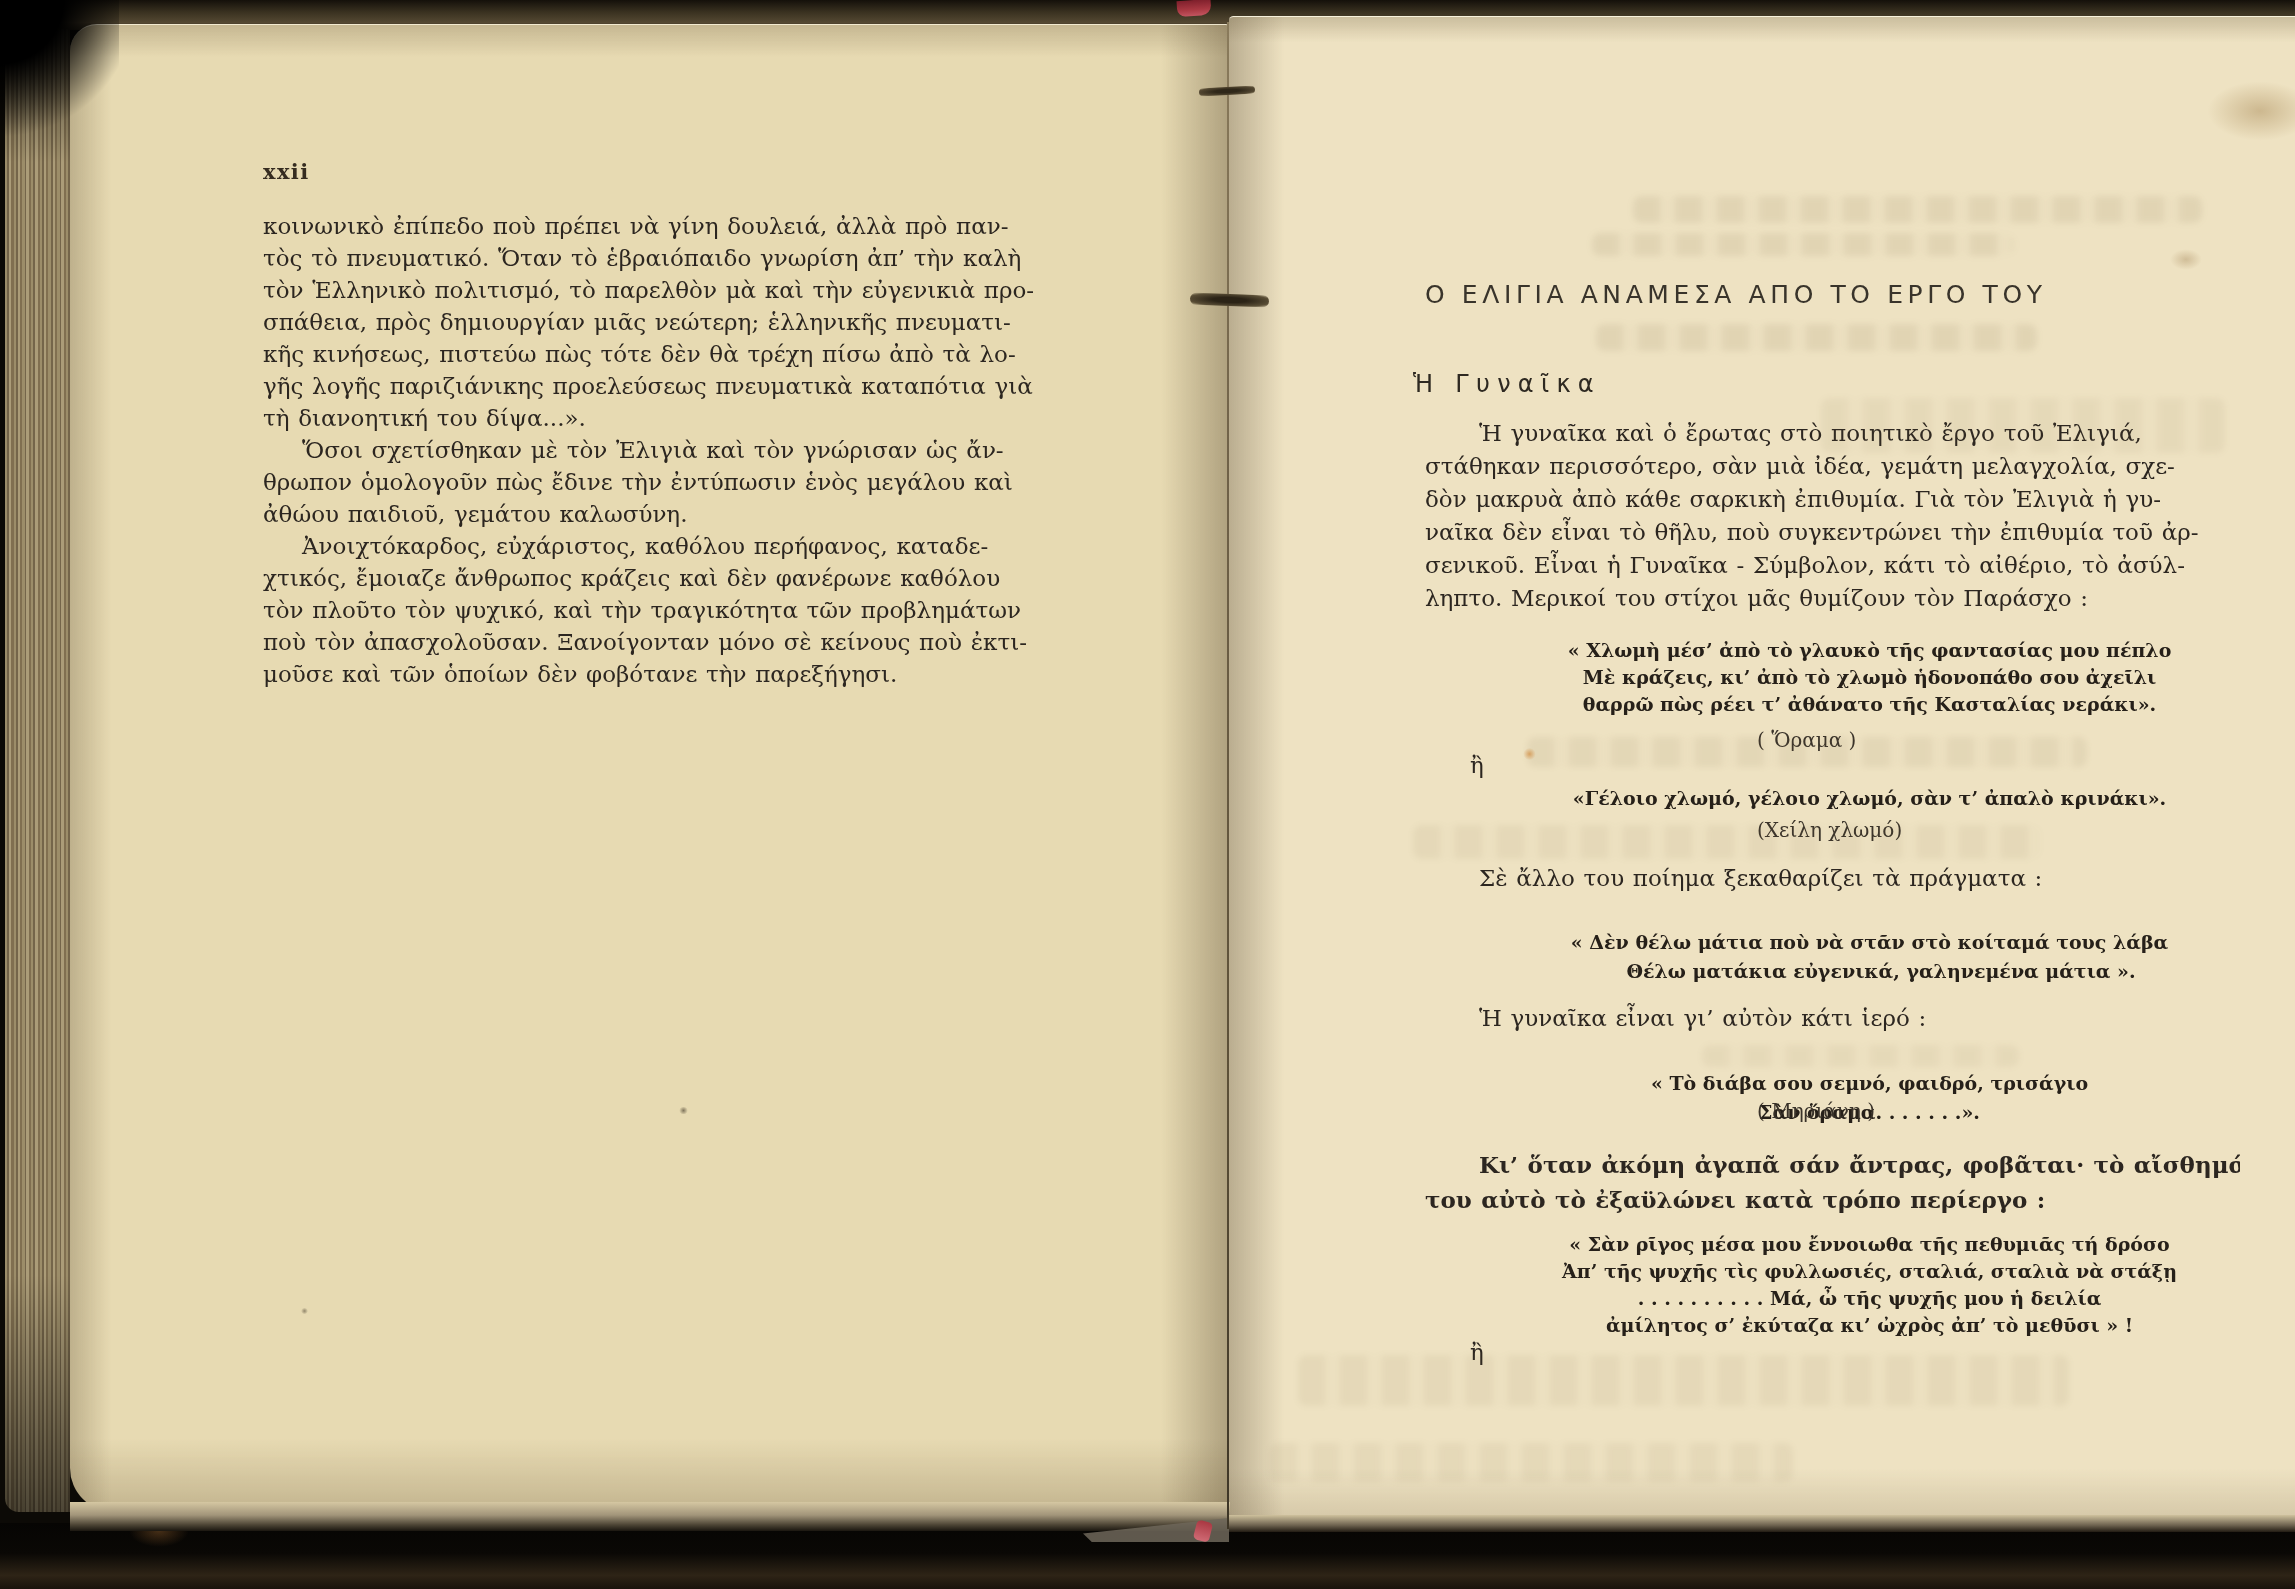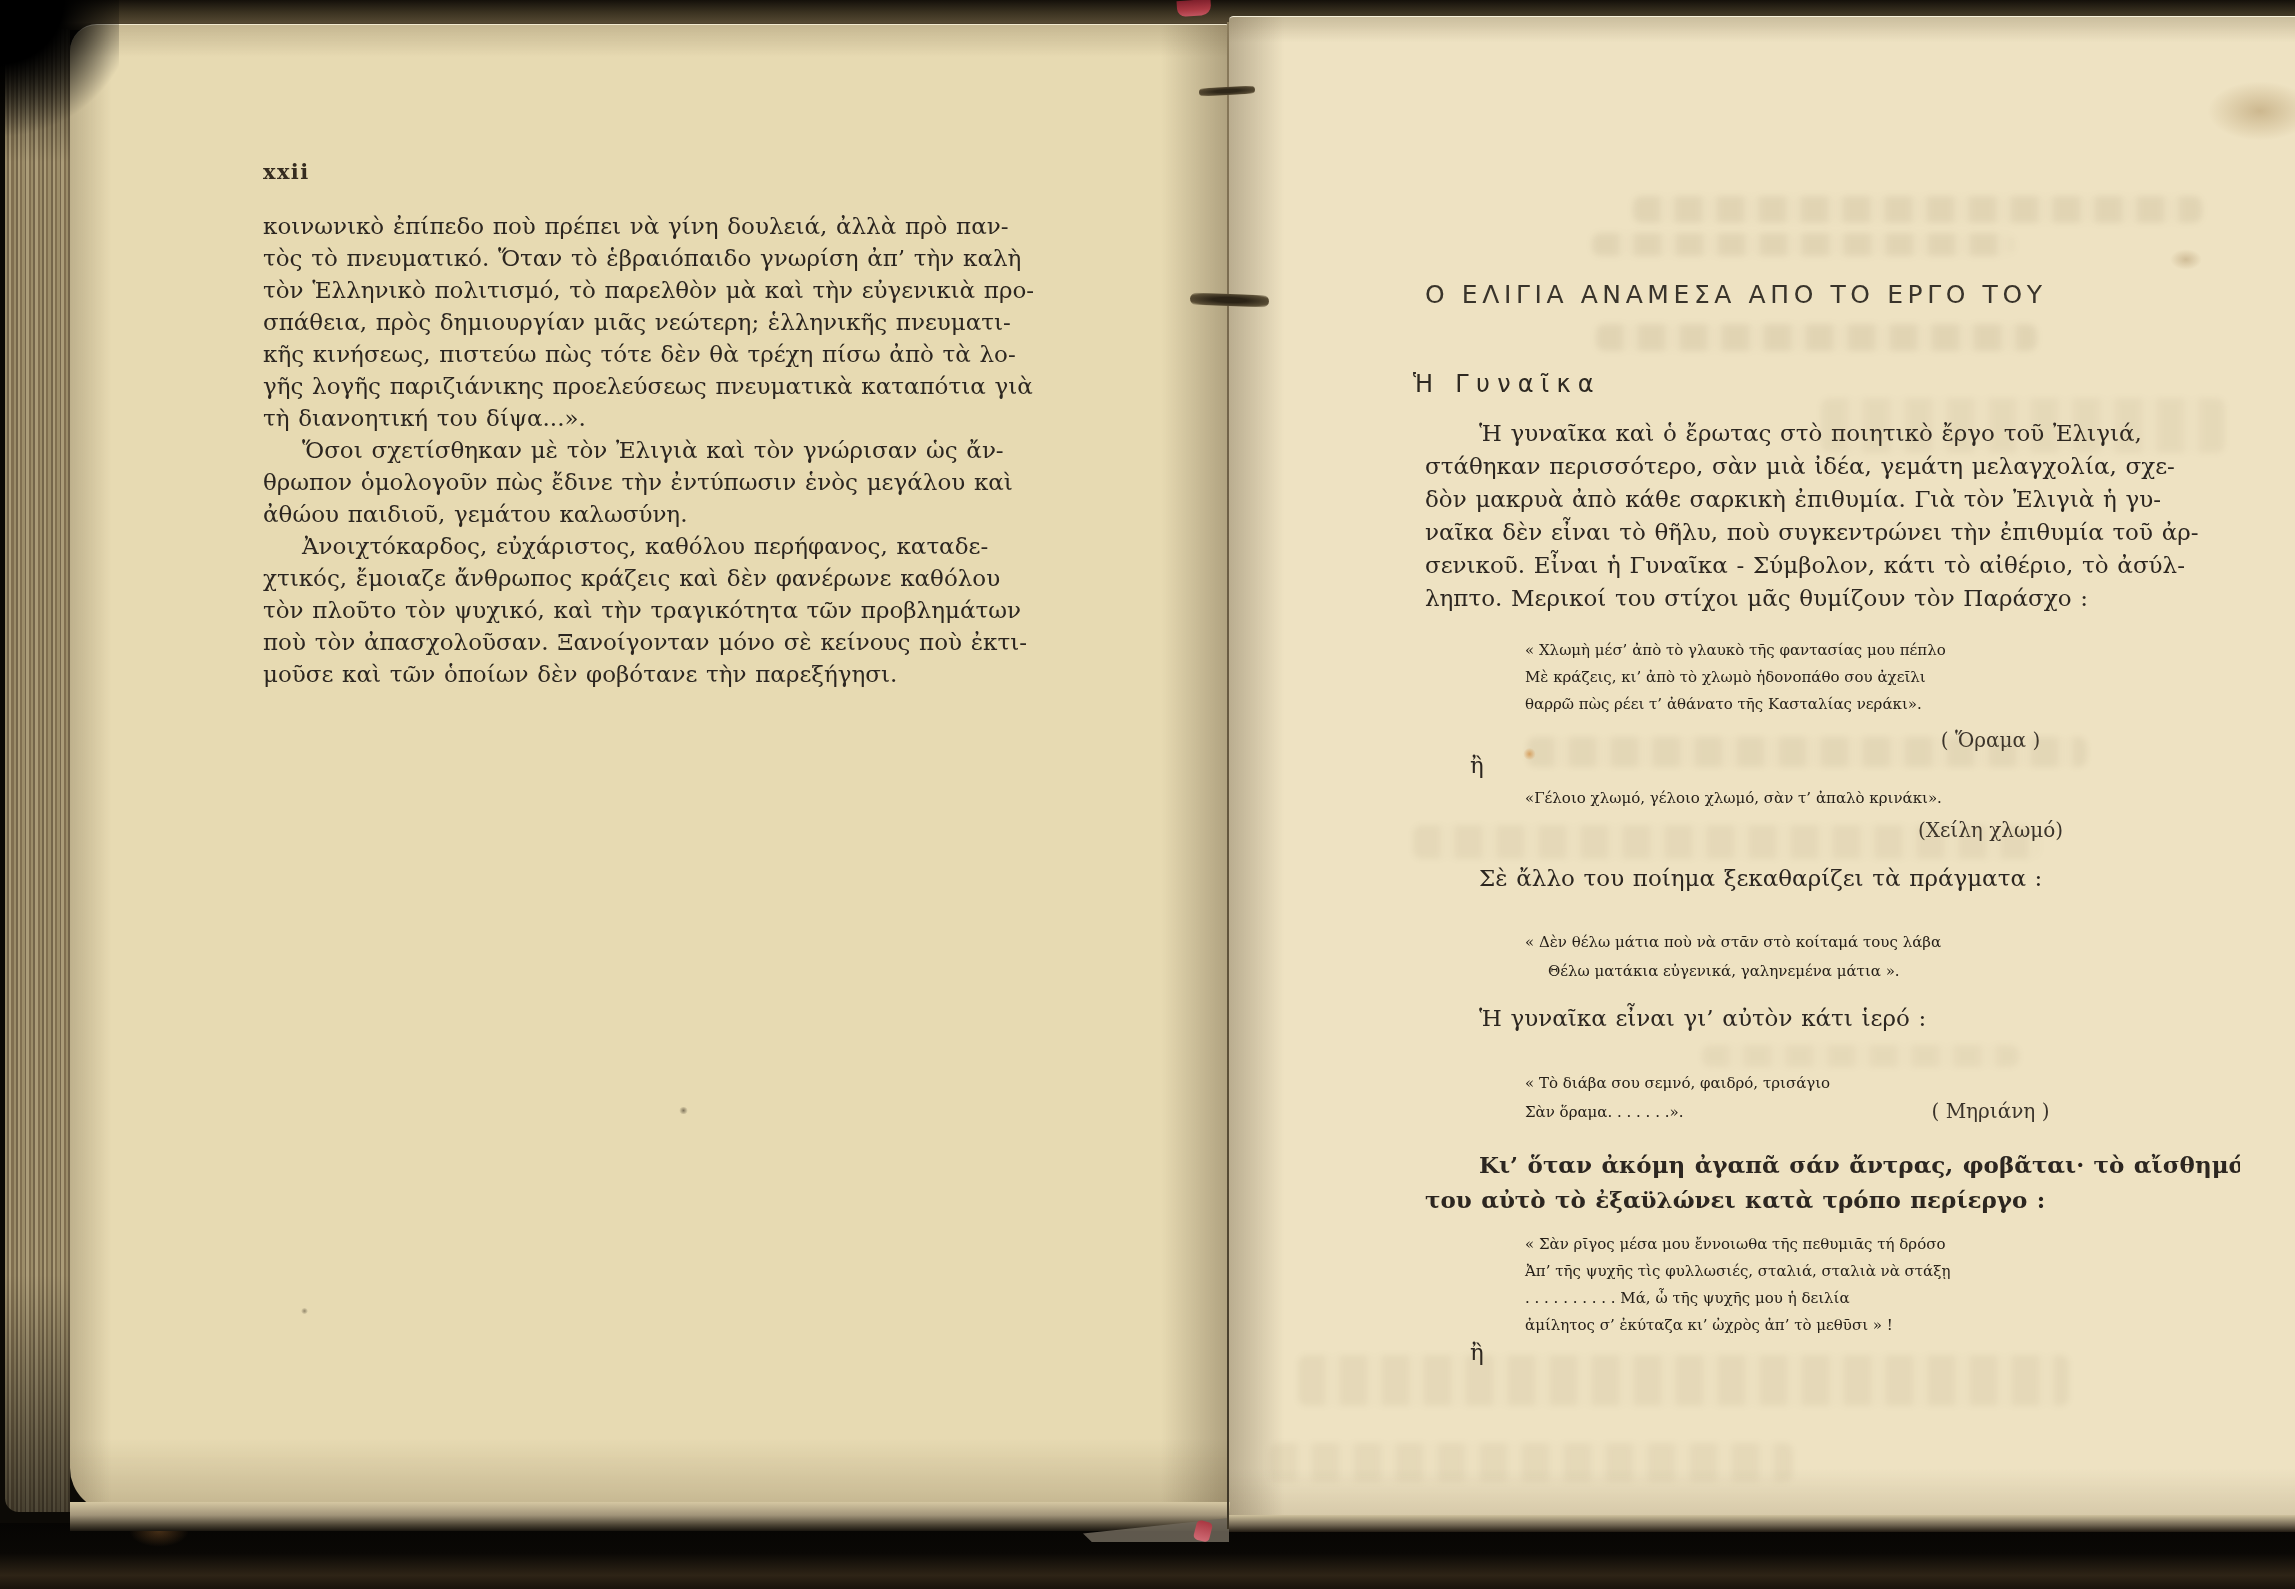--- a/index.html
+++ b/index.html
@@ -78,28 +78,28 @@
 
   #rp-title{position:absolute;left:196px;top:263px;width:815px;text-align:left;
     font-family:"DejaVu Sans",sans-serif;font-size:25px;letter-spacing:4.6px;
     color:var(--title_ink,#39342b);white-space:nowrap;}
   #rp-heading{position:absolute;left:184px;top:353px;
     font-family:"DejaVu Sans",sans-serif;font-size:24px;letter-spacing:7.3px;
     color:#2e2921;white-space:nowrap;}
   #rp-para1{position:absolute;left:196px;top:400px;width:815px;
     font-size:23px;line-height:33px;color:var(--ink,#2c2620);word-spacing:1.4px;}
   #rp-para1 .tl{height:33px;overflow:hidden;}
-  .rp-quote{position:absolute;left:296px;width:689px;font-size:15px;line-height:27px;
-    font-weight:normal;color:var(--ink_bold,#262019);}
+  .rp-quote{position:absolute;left:296px;width:689px;font-size:19px;line-height:27px;
+    font-weight:bold;color:var(--ink_bold,#262019);text-align:center;}
   #rp-quote1{top:620px;}
   #rp-quote2{top:768px;}
   #rp-quote3{top:911px;line-height:28.5px;}
   #rp-quote4{top:1052px;line-height:28.5px;}
   #rp-quote5{top:1214px;}
-  .rp-attr{position:absolute;left:528px;width:467px;text-align:center;
+  .rp-attr{position:absolute;left:528px;width:467px;text-align:left;
     font-size:20px;color:#3a332a;}
   #rp-attr1{top:711px;}
   #rp-attr2{top:801px;}
   #rp-attr4{top:1082px;}
   .rp-line{position:absolute;left:196px;width:815px;font-size:23px;
     color:var(--ink,#2c2620);word-spacing:1.4px;white-space:nowrap;}
   #rp-para2{top:848px;}
   #rp-para3{top:988px;}
   #rp-para4{position:absolute;left:196px;top:1130px;width:815px;
     font-size:23px;line-height:35px;color:var(--ink,#2c2620);word-spacing:1.4px;}

